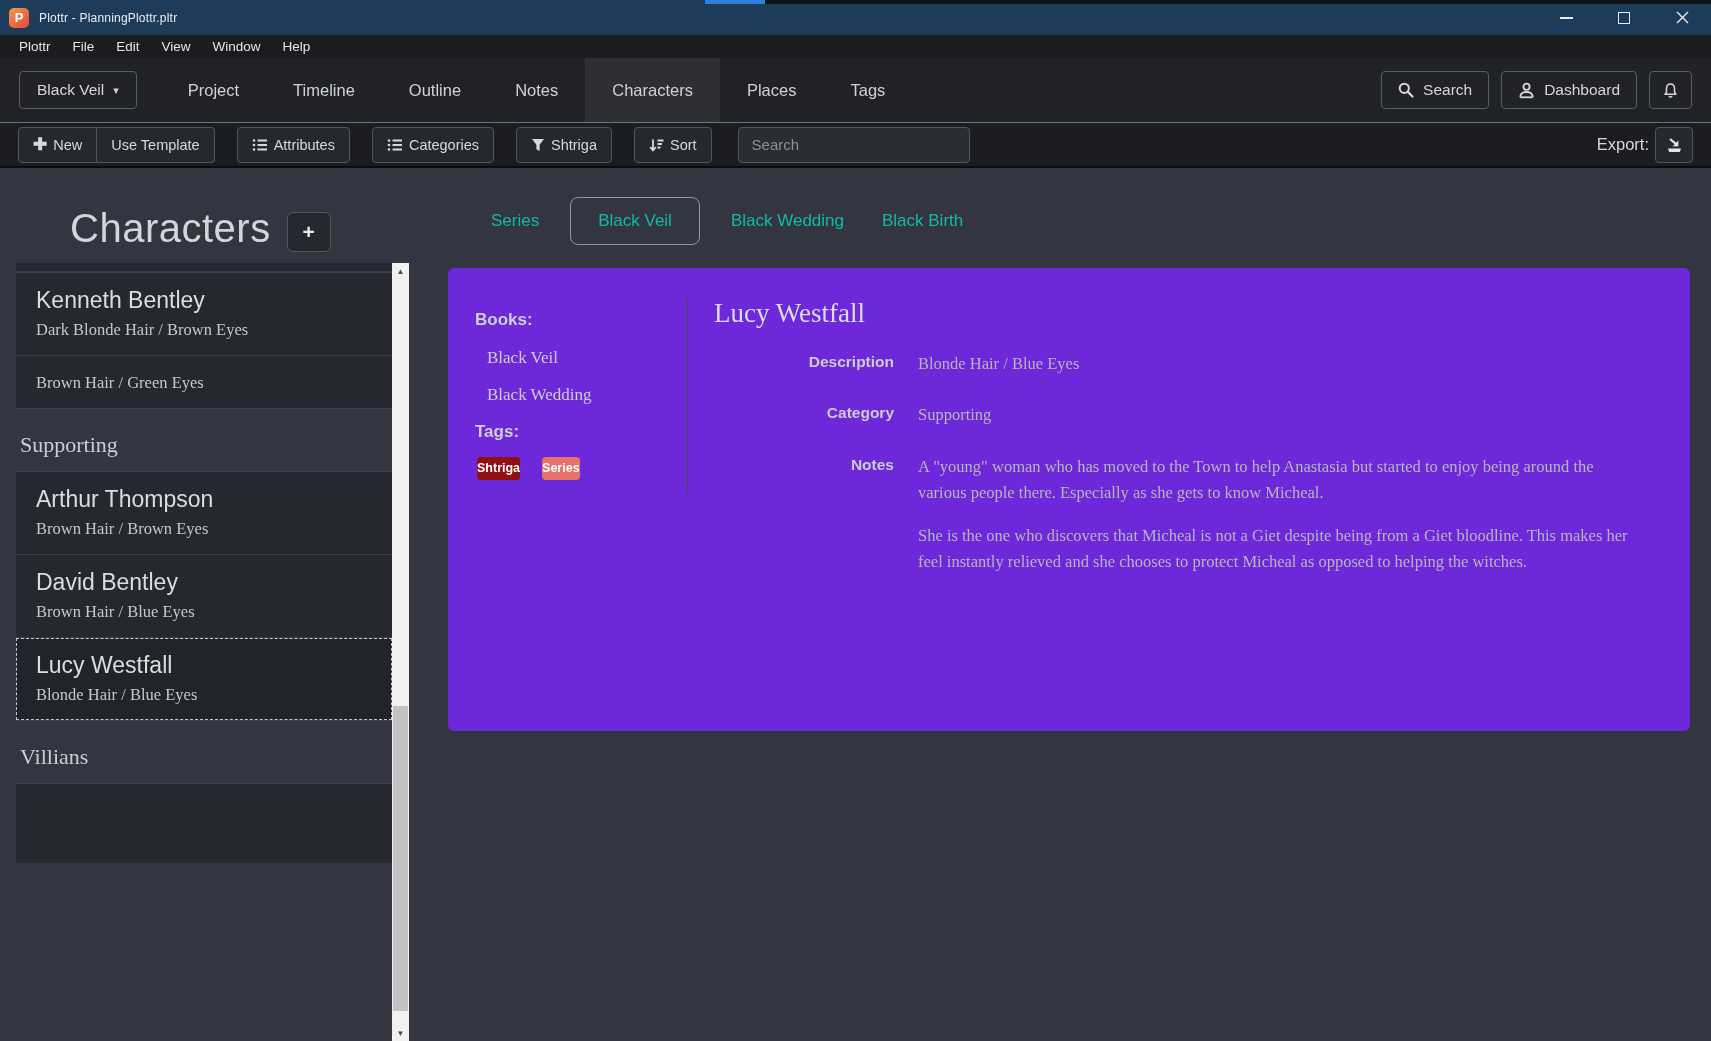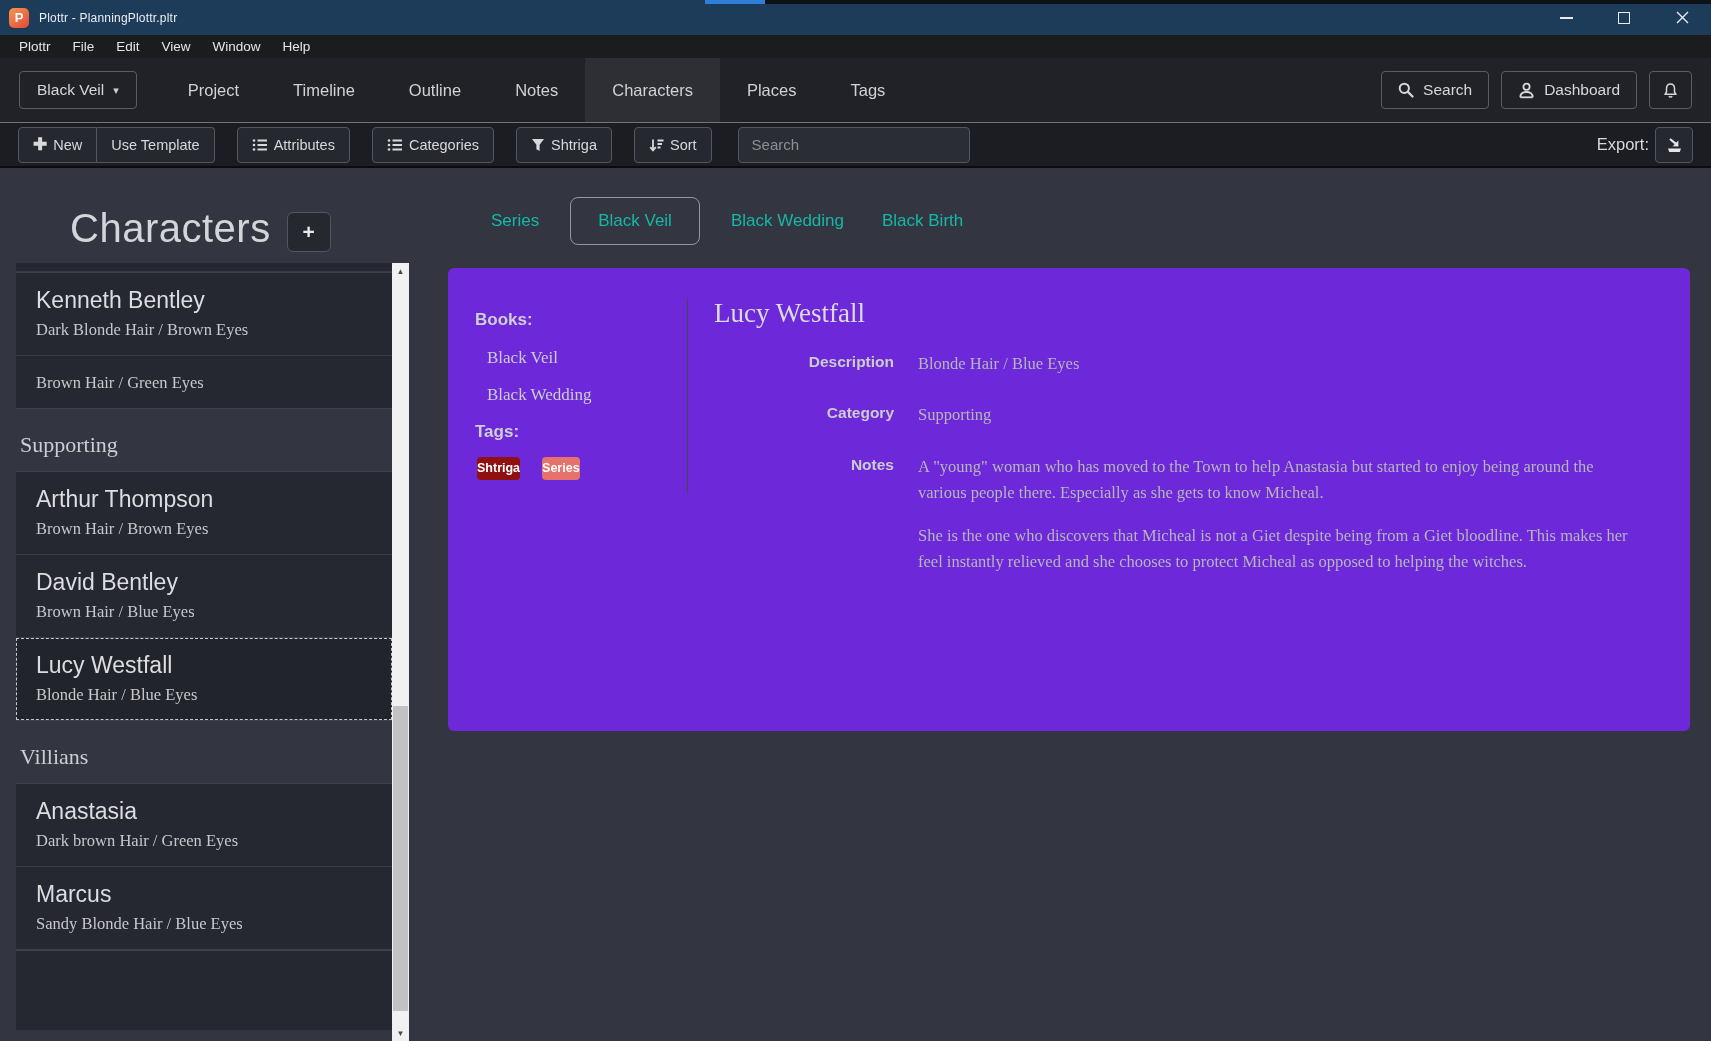--- a/index.html
+++ b/index.html
@@ -276,30 +276,20 @@
             <div class="char-item">
               <div class="char-name">David Bentley</div>
               <div class="char-desc">Brown Hair / Blue Eyes</div>
             </div>
             <div class="char-item selected">
               <div class="char-name">Lucy Westfall</div>
               <div class="char-desc">Blonde Hair / Blue Eyes</div>
             </div>
           </div>
           <div class="section-header">Villians</div>
-          <div class="char-group">
-            <div class="char-item">
-              <div class="char-name">Anastasia</div>
-              <div class="char-desc">Dark brown Hair / Green Eyes</div>
-            </div>
-            <div class="char-item">
-              <div class="char-name">Marcus</div>
-              <div class="char-desc">Sandy Blonde Hair / Blue Eyes</div>
-            </div>
-          </div>
           <div class="item-stub"></div>
         </div>
       <div class="scrollbar">
         <div class="scroll-arrow up">▲</div>
         <div class="scroll-thumb"></div>
         <div class="scroll-arrow down">▼</div>
       </div>
     </div>
 
     <div class="right-col">

